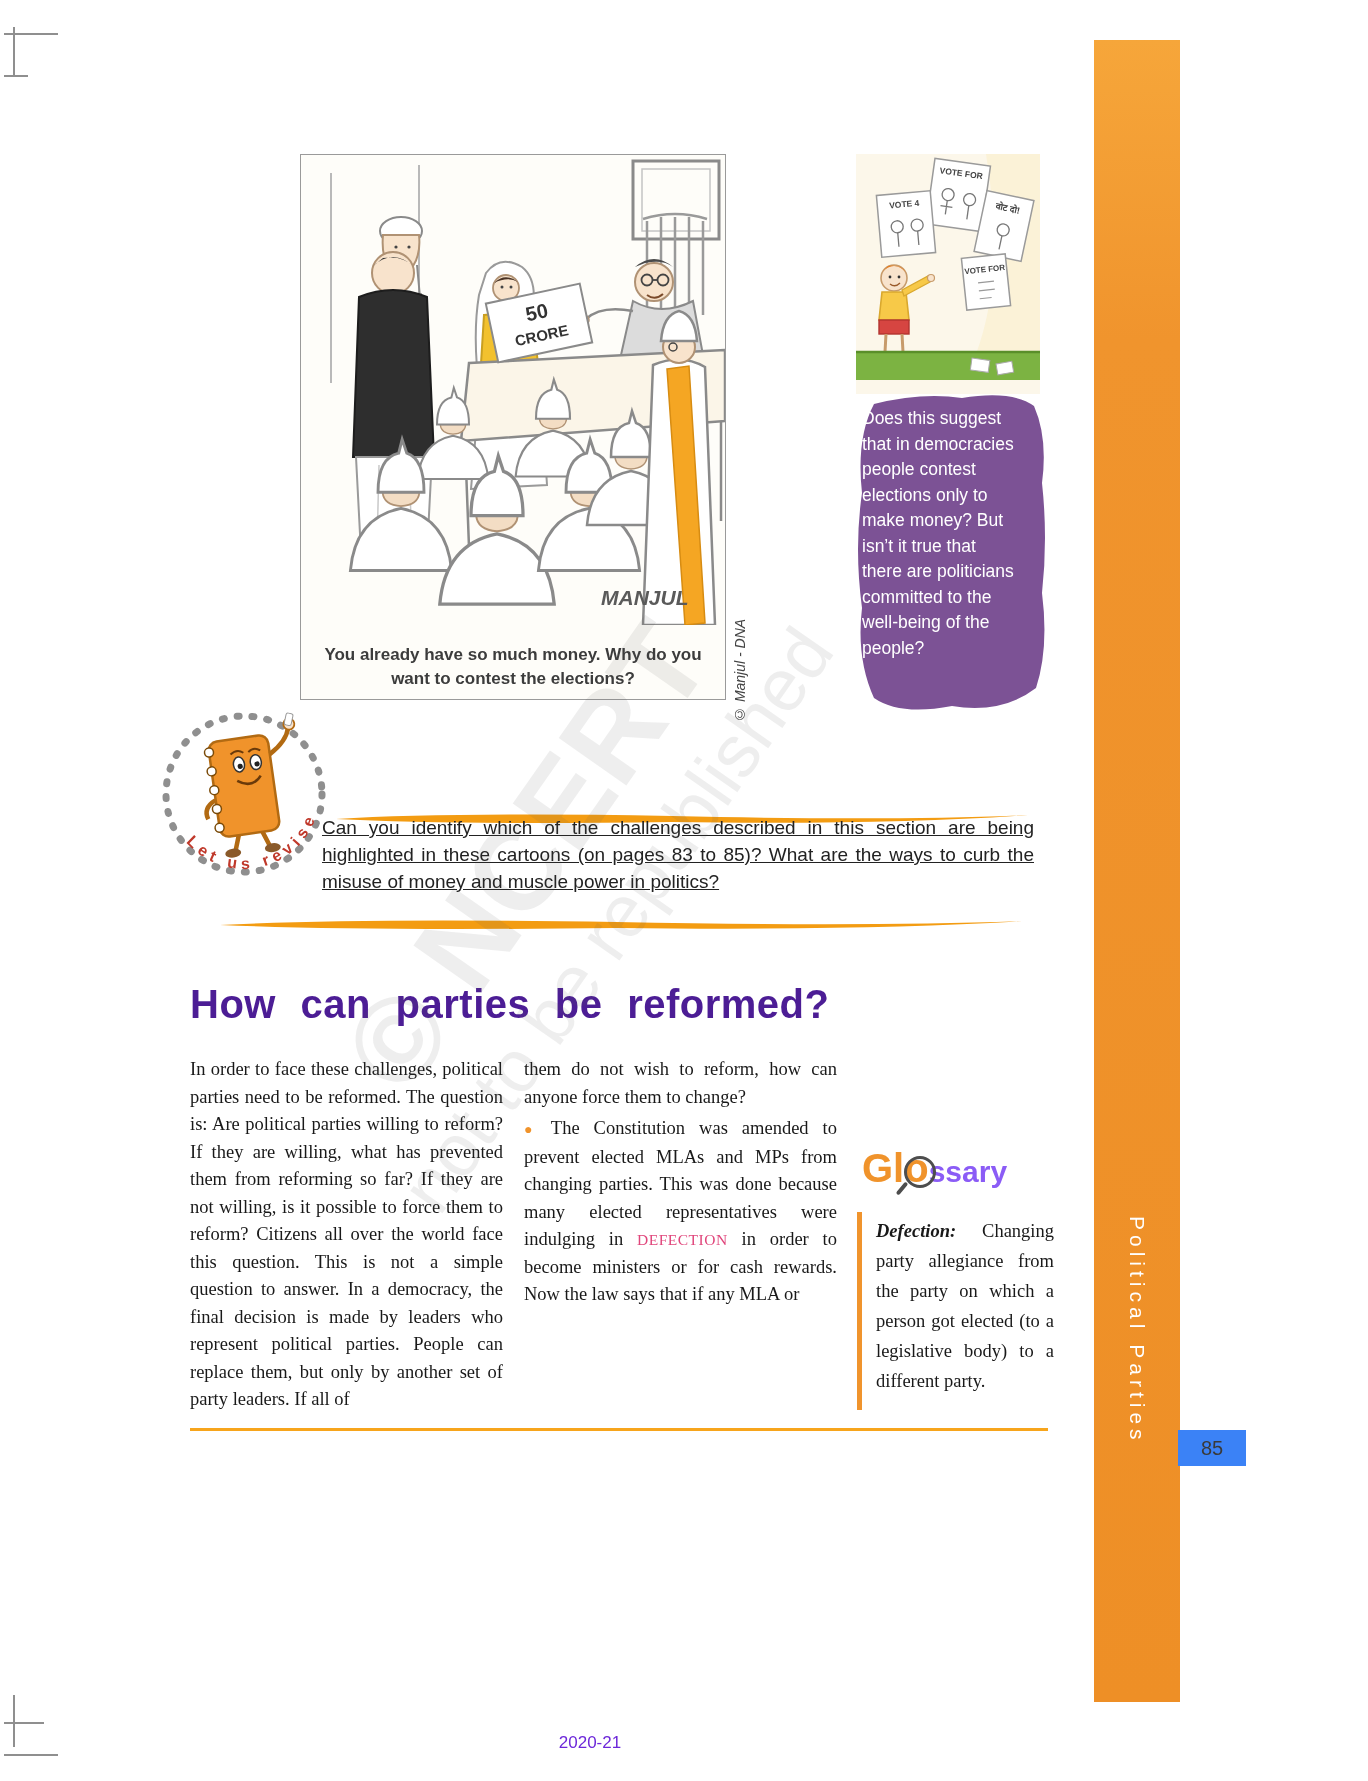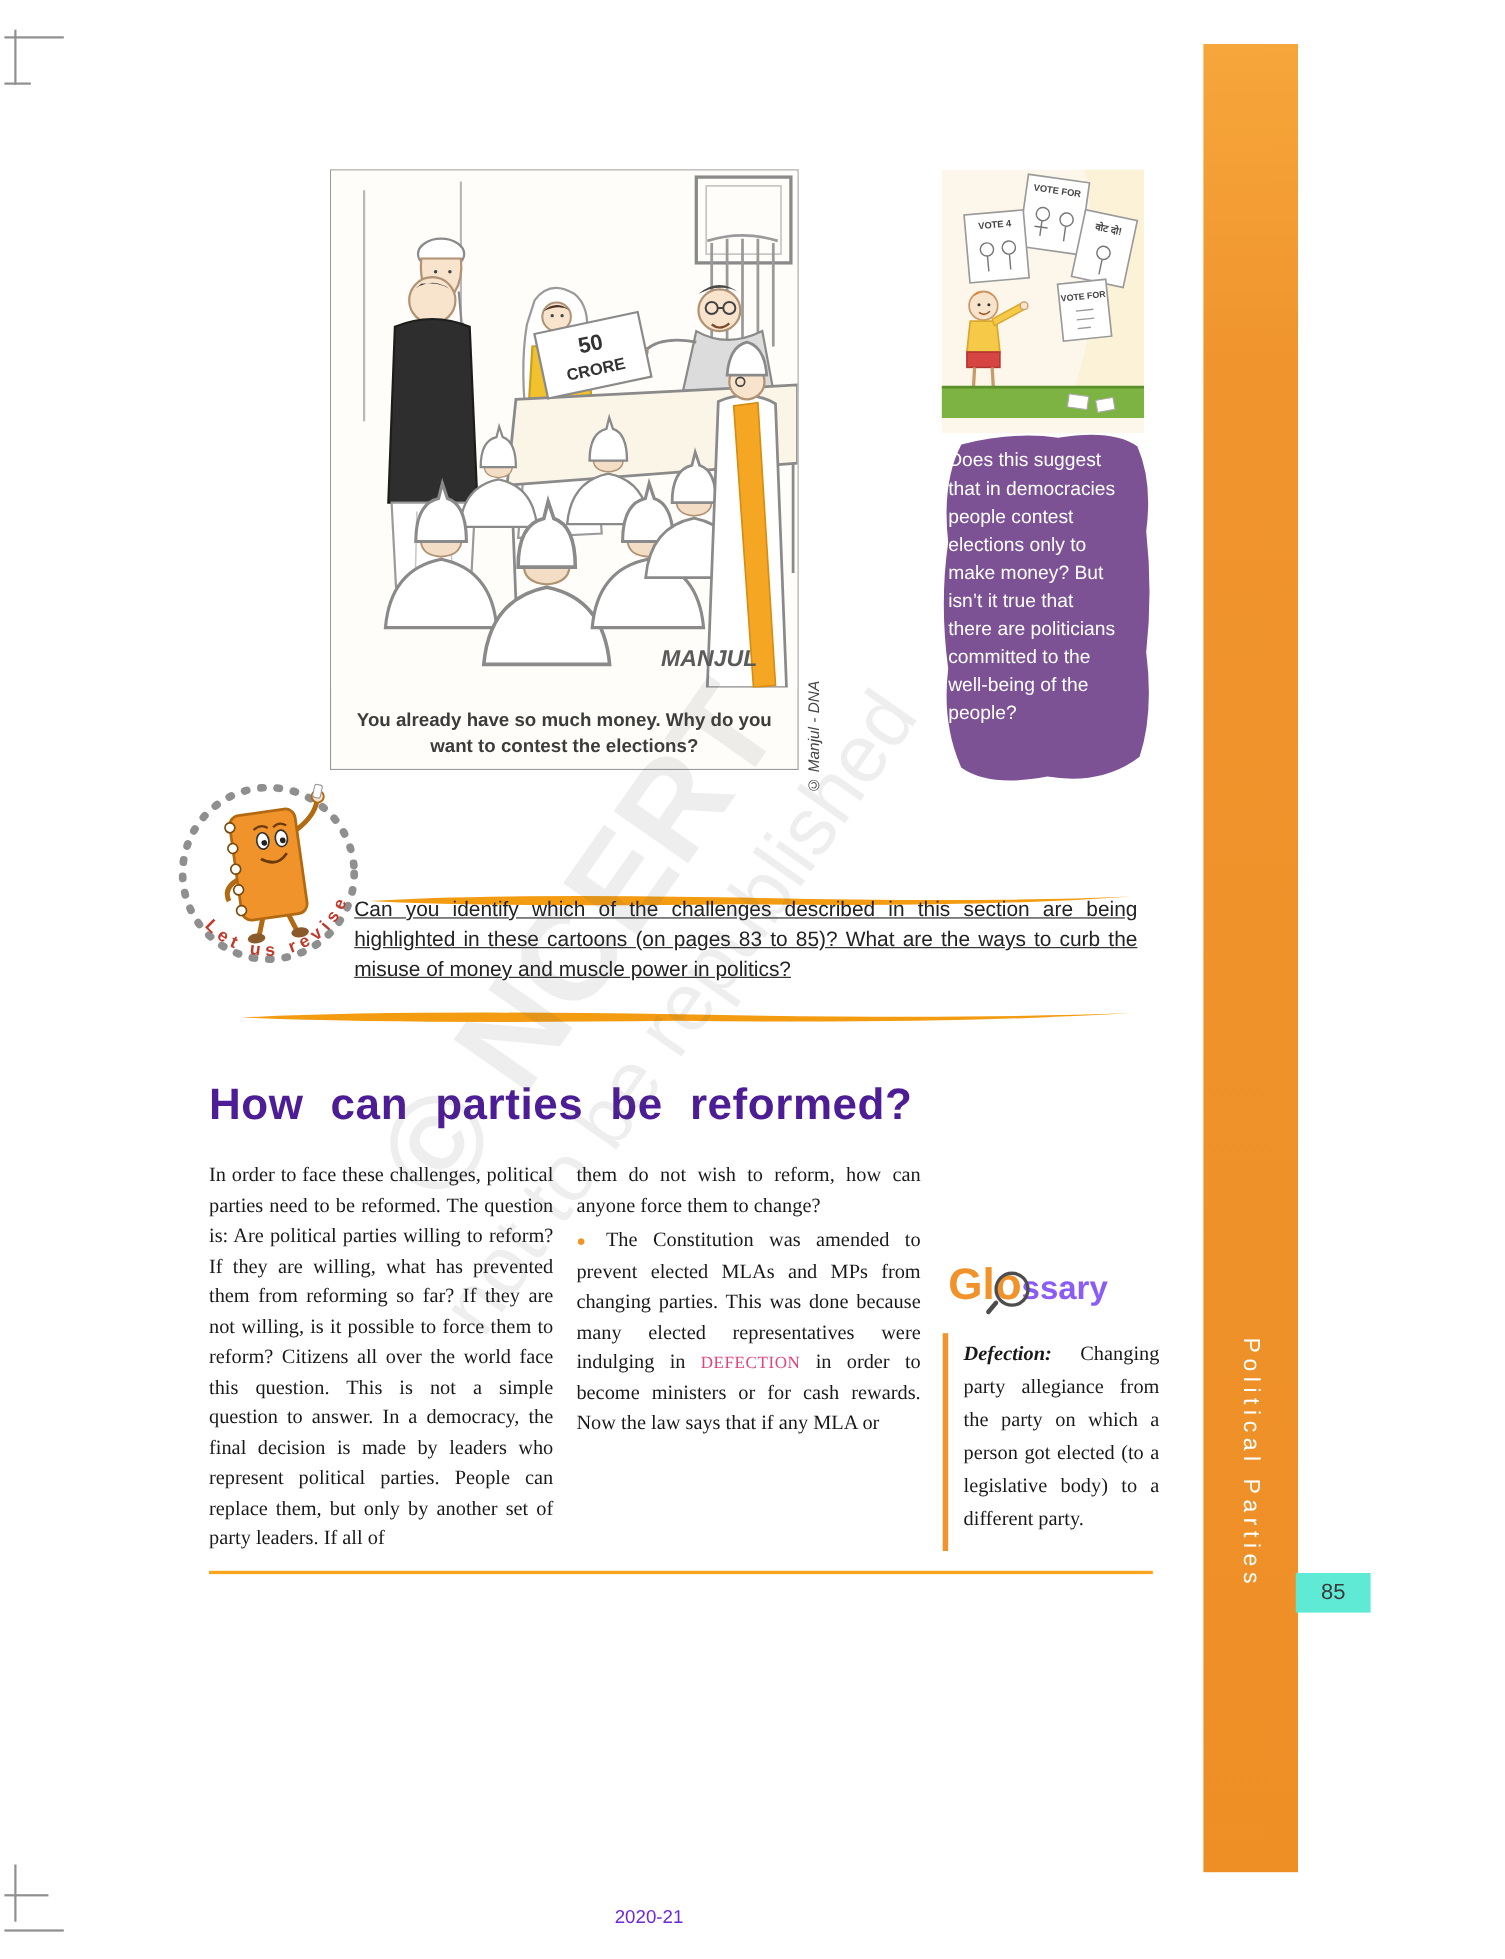--- a/index.html
+++ b/index.html
@@ -9,21 +9,21 @@
   
   .crop{position:absolute;background:#8f8f8f;}
 
   
   .side-band{position:absolute;left:1094px;top:40px;width:86px;height:1662px;
              background:linear-gradient(180deg,#F6A63A 0%,#F0942D 18%,#EE8F26 100%);}
   .side-tab-wrap{position:absolute;left:1094px;top:1080px;width:86px;height:500px;
                  display:flex;align-items:center;justify-content:center;}
   .side-tab{writing-mode:vertical-rl;font-size:21px;letter-spacing:5px;color:#ffffff;}
   .pagenum-box{position:absolute;left:1178px;top:1430px;width:68px;height:36px;
-               background:#5eead4;display:flex;align-items:center;justify-content:center;
+               background:#3b82f6;display:flex;align-items:center;justify-content:center;
                font-size:20px;color:#3a3a3a;}
   .footer{position:absolute;left:0;top:1733px;width:1180px;text-align:center;
           font-size:17px;color:#6d28d9;}
 
   
   .watermark{position:absolute;left:110px;top:430px;width:900px;height:900px;
              display:flex;flex-direction:column;justify-content:center;align-items:center;
              transform:rotate(-55deg);color:rgba(90,90,90,0.10);pointer-events:none;z-index:6;}
   .wm1{font-size:120px;font-weight:bold;white-space:nowrap;}
   .wm2{font-size:74px;white-space:nowrap;}

